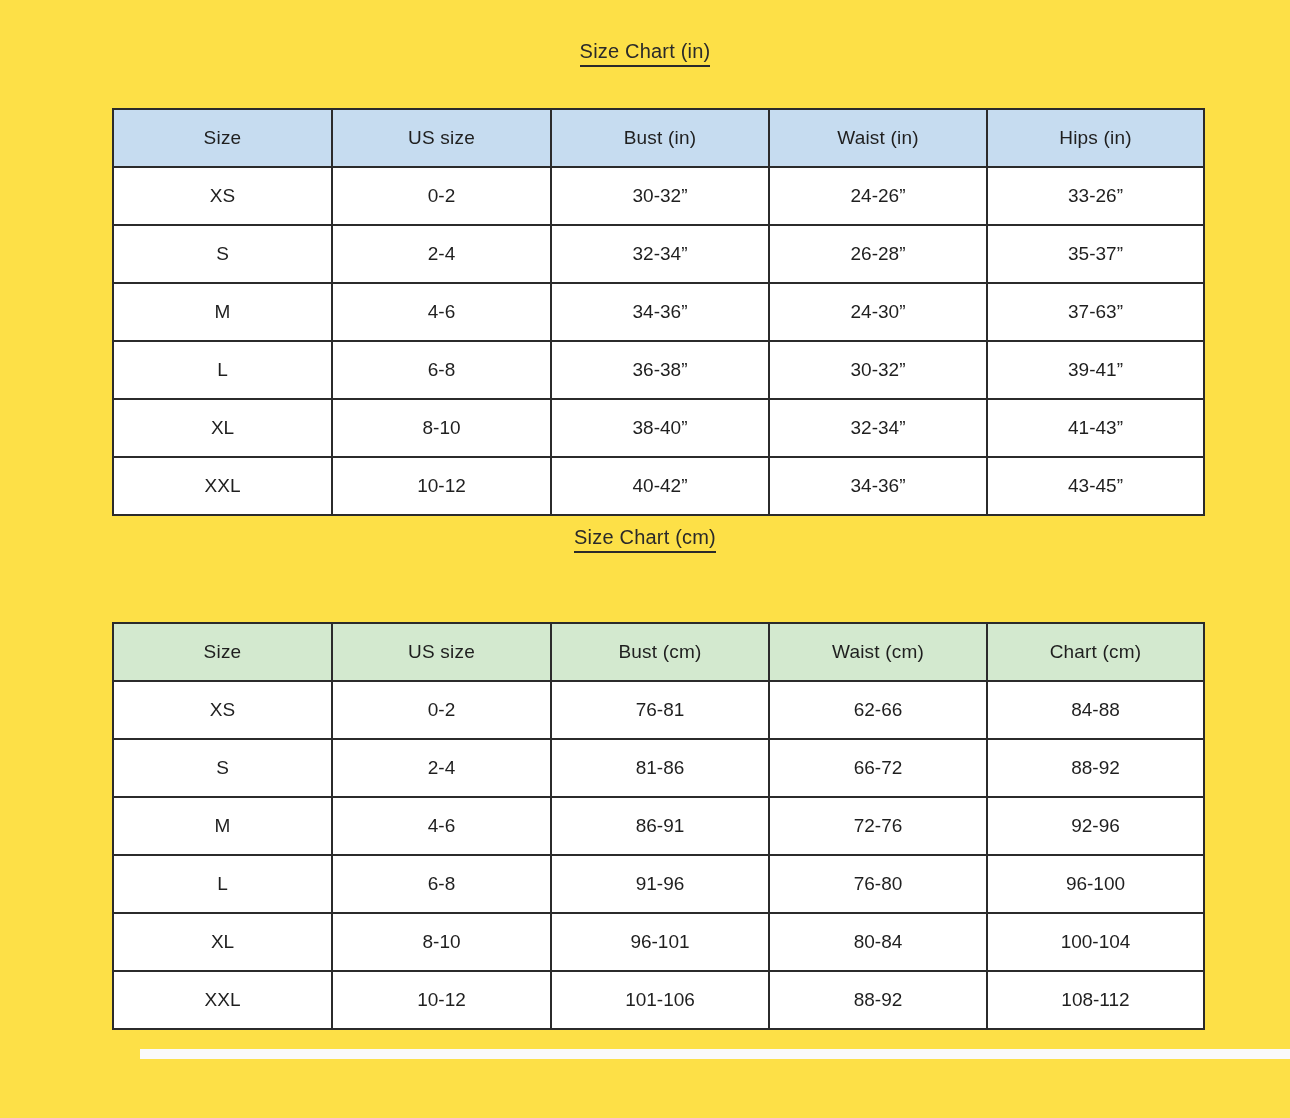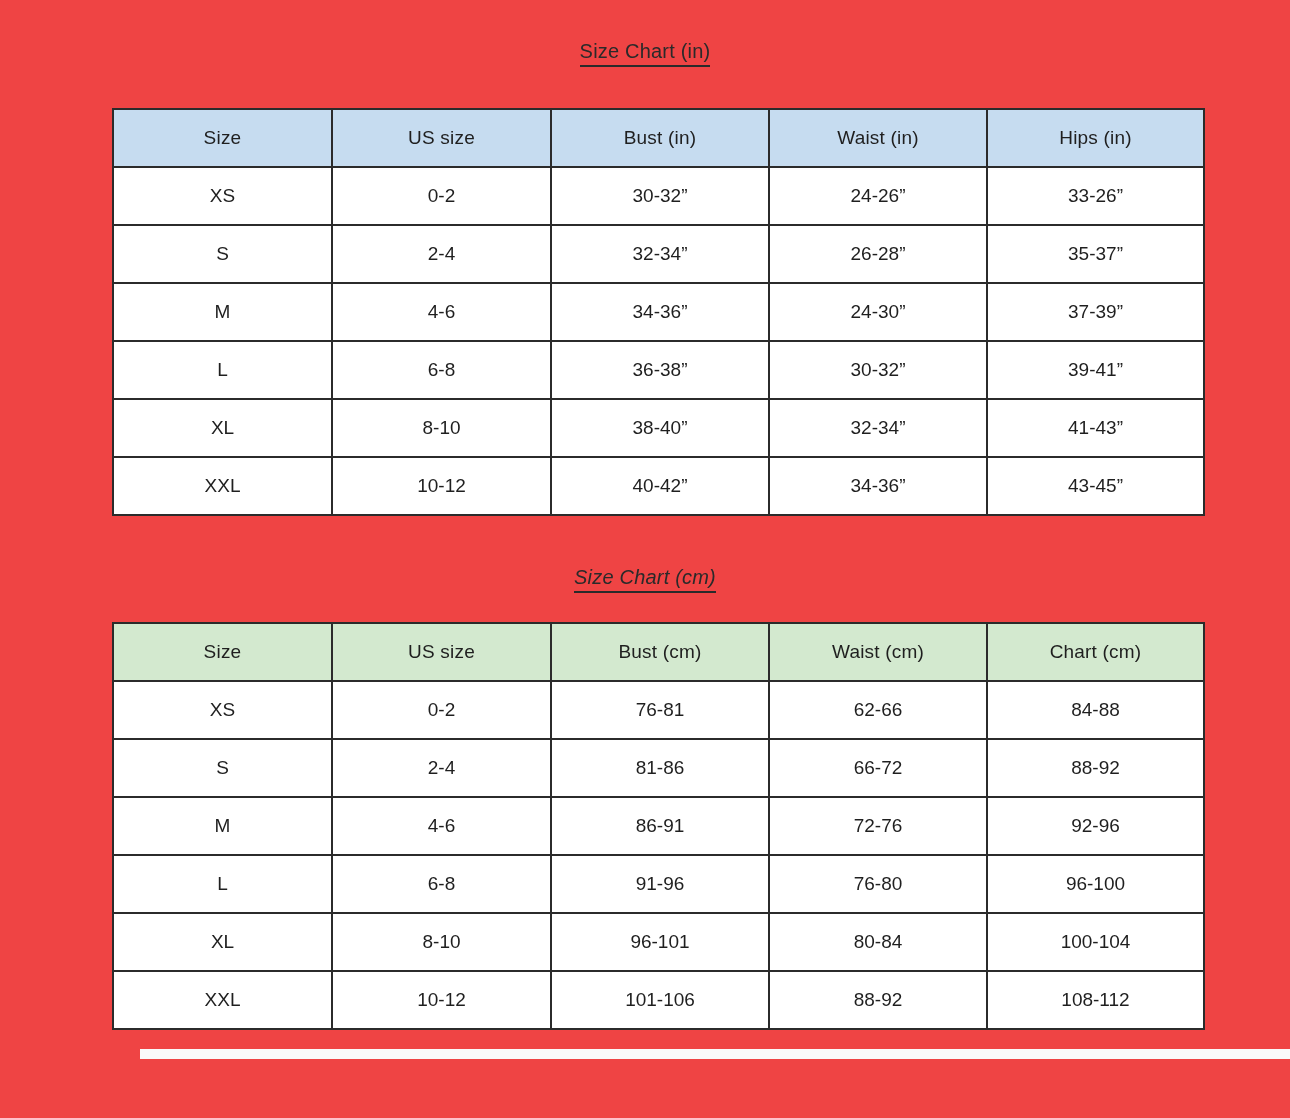--- a/index.html
+++ b/index.html
@@ -14,40 +14,40 @@
     font-family: "Liberation Sans", sans-serif;
     color: #1c1c1c;
     position: relative;
     overflow: hidden;
   }
 
   .page {
     width: 1290px;
     height: 1118px;
     position: relative;
-    background: #ef4444;
+    background: #fde047;
   }
 
   
   .chart-title {
     text-align: center;
     font-size: 20px;
     font-weight: 400;
     color: #2a2a2a;
     letter-spacing: 0.2px;
   }
   .chart-title span {
     display: inline-block;
     border-bottom: 2px solid #2a2a2a;
     padding-bottom: 2px;
     line-height: 1.15;
   }
 
   #title-in  { position: absolute; left: 0; top: 40px;  width: 1290px; }
-  #title-cm  { position: absolute; left: 0; top: 566px; width: 1290px; font-style: italic; }
+  #title-cm  { position: absolute; left: 0; top: 526px; width: 1290px; }
 
   
   .size-table {
     position: absolute;
     left: 112px;
     width: 1091px;
     border-collapse: collapse;
     table-layout: fixed;
     background: #ffffff;
   }
@@ -136,21 +136,21 @@
         <td>2-4</td>
         <td>32-34”</td>
         <td>26-28”</td>
         <td>35-37”</td>
       </tr>
       <tr>
         <td>M</td>
         <td>4-6</td>
         <td>34-36”</td>
         <td>24-30”</td>
-        <td>37-39”</td>
+        <td>37-63”</td>
       </tr>
       <tr>
         <td>L</td>
         <td>6-8</td>
         <td>36-38”</td>
         <td>30-32”</td>
         <td>39-41”</td>
       </tr>
       <tr>
         <td>XL</td>

